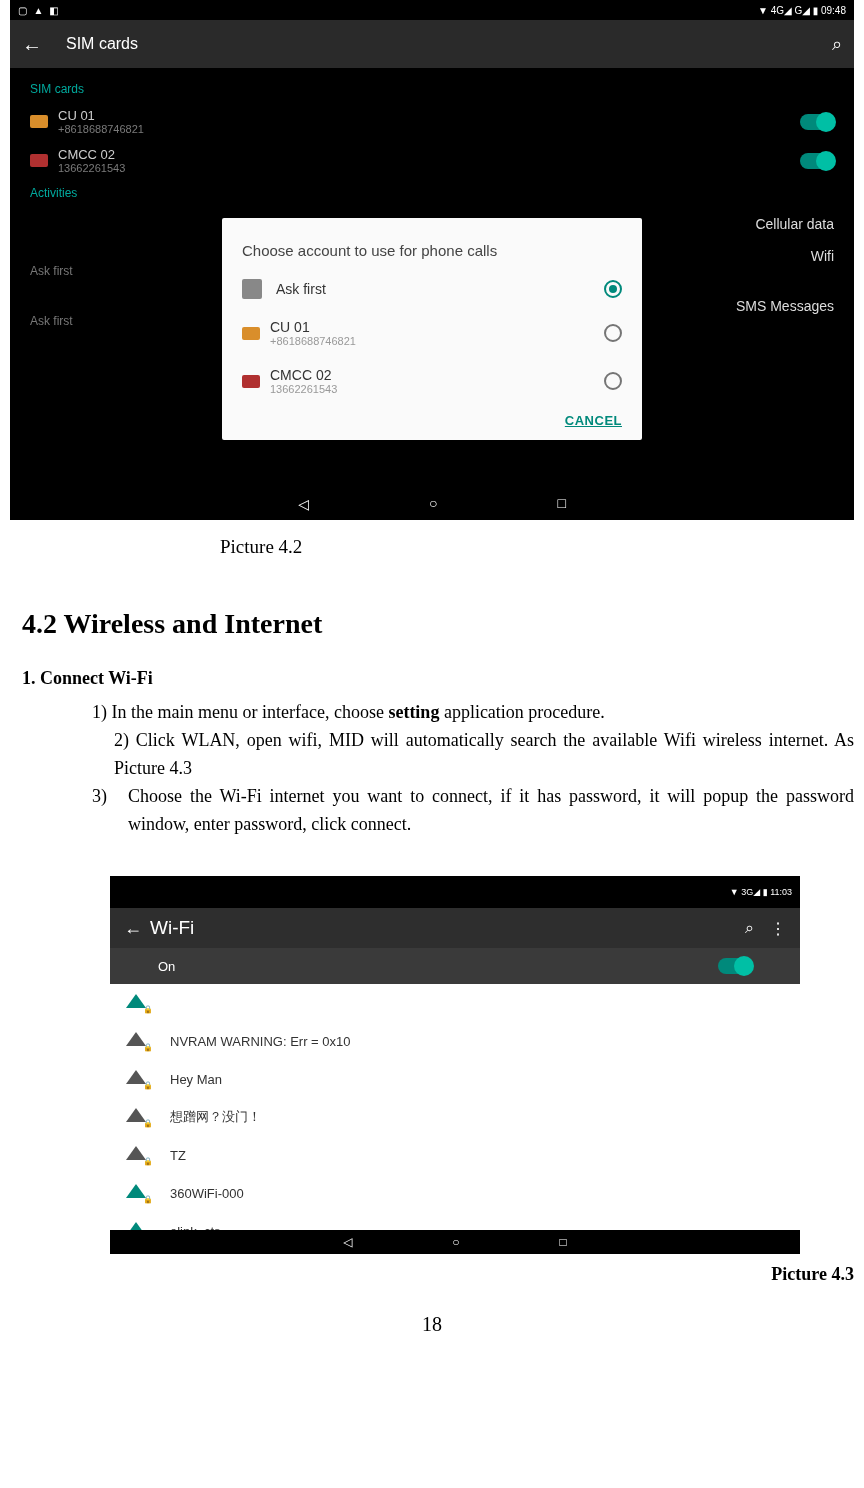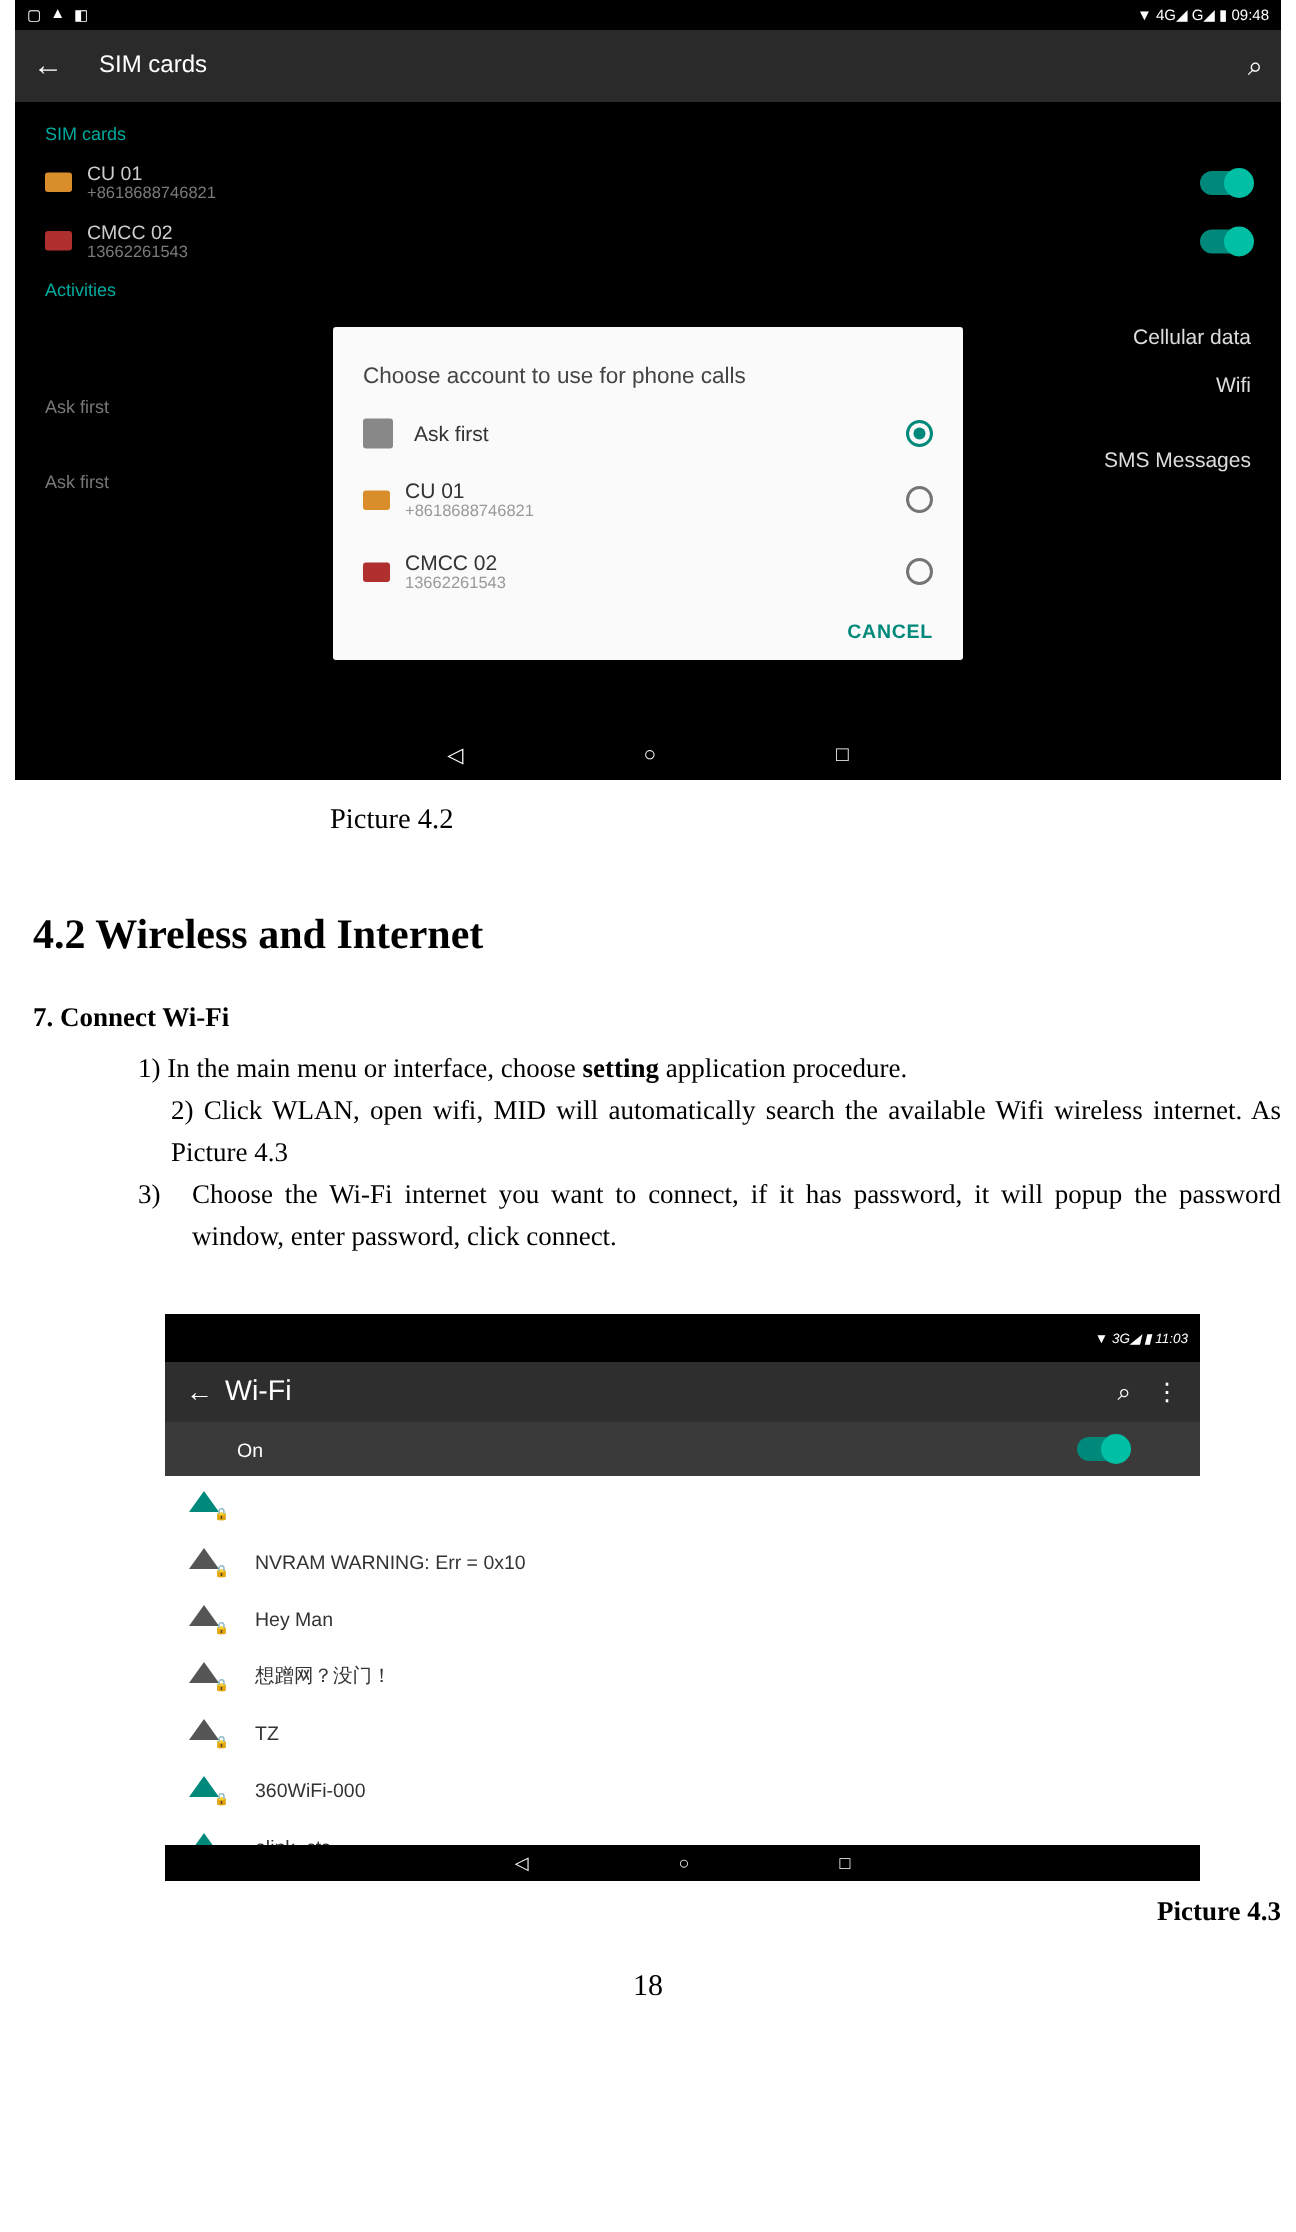--- a/index.html
+++ b/index.html
@@ -32,39 +32,39 @@
     .dialog-overlay { position: absolute; top: 150px; left: 50%; transform: translateX(-50%); width: 420px; background: #fafafa; border-radius: 2px; box-shadow: 0 6px 30px rgba(0,0,0,0.5); font-family: sans-serif; }
     .dialog-title { padding: 24px 20px 10px; font-size: 15px; color: #444; font-weight: 500; }
     .dialog-option { display: flex; align-items: center; padding: 10px 20px; }
     .dialog-icon-gray { width: 20px; height: 20px; background: #888; border-radius: 2px; margin-right: 14px; }
     .dialog-option-text { flex: 1; }
     .dialog-option-name { font-size: 14px; color: #333; }
     .dialog-option-sub { font-size: 11px; color: #999; }
     .radio { width: 18px; height: 18px; border-radius: 50%; border: 2px solid #757575; }
     .radio.selected { border-color: #00897b; position: relative; }
     .radio.selected::after { content: ''; position: absolute; top: 3px; left: 3px; width: 8px; height: 8px; border-radius: 50%; background: #00897b; }
-    .dialog-cancel { text-align: right; padding: 8px 20px 12px; color: #00897b; font-size: 13px; font-weight: 600; letter-spacing: 0.5px; }
+    .dialog-cancel { text-align: right; padding: 8px 20px 12px; color: #00897b; font-size: 13px; font-weight: 600; letter-spacing: 0.5px; text-decoration: underline; }
 
     .navbar { position: absolute; bottom: 0; left: 0; right: 0; height: 32px; background: #000; display: flex; justify-content: center; align-items: center; gap: 120px; color: #fff; font-size: 14px; }
 
     .caption { font-family: "Times New Roman", serif; font-weight: normal; font-size: 19px; padding-left: 210px; margin-bottom: 50px; }
 
     .section-heading { font-size: 28px; font-weight: bold; margin: 20px 0 28px 12px; }
     .subheading { font-size: 18px; font-weight: bold; margin: 0 0 10px 12px; }
     .bodytext { font-size: 18px; line-height: 1.55; }
     .indent1 { margin-left: 82px; }
     .indent2 { margin-left: 104px; text-align: justify; }
     .list-item3 { display: flex; margin-left: 78px; }
     .list-num { width: 40px; text-align: left; padding-left: 4px; }
     .list-text { flex: 1; text-align: justify; }
 
     
     .screenshot2-wrap { margin: 38px 0 8px 100px; width: 690px; }
     .screenshot2 { background: #000; height: 378px; position: relative; font-family: sans-serif; }
-    .ss2-status { height: 16px; background: #000; color: #fff; display: flex; justify-content: flex-end; align-items: center; padding: 16px 8px; font-size: 9px; gap: 4px; font-style: italic; }
+    .ss2-status { height: 16px; background: #000; color: #fff; display: flex; justify-content: flex-end; align-items: center; padding: 16px 8px; font-size: 9px; gap: 4px; }
     .ss2-topbar { height: 40px; background: #2e2e2e; color: #fff; display: flex; align-items: center; padding: 0 14px; }
     .ss2-back { font-size: 18px; width: 26px; }
     .ss2-title { flex: 1; font-size: 19px; }
     .ss2-search { font-size: 16px; margin-right: 16px; }
     .ss2-dots { font-size: 16px; }
     .ss2-onrow { height: 36px; background: #3a3a3a; color: #fff; display: flex; align-items: center; padding: 0 48px 0 48px; font-size: 13px; }
     .ss2-onrow-text { flex: 1; }
     .ss2-list { background: #fff; height: 262px; overflow: hidden; }
     .wifi-row { display: flex; align-items: center; padding: 10px 16px; }
     .wifi-icon { width: 24px; height: 18px; position: relative; margin-right: 20px; }
@@ -162,21 +162,21 @@
       <span>◁</span>
       <span>○</span>
       <span>□</span>
     </div>
   </div>
 
   <div class="caption">Picture 4.2</div>
 
   <h2 class="section-heading">4.2 Wireless and Internet</h2>
 
-  <div class="subheading">7. Connect Wi-Fi</div>
+  <div class="subheading">1. Connect Wi-Fi</div>
 
   <div class="bodytext indent1">
     <span>1) In the main menu or interface, choose </span><b>setting</b><span> application procedure.</span>
   </div>
   <div class="bodytext indent2">2) Click WLAN, open wifi, MID will automatically search the available Wifi wireless internet. As Picture 4.3</div>
   <div class="bodytext list-item3">
     <div class="list-num">3)</div>
     <div class="list-text">Choose the Wi-Fi internet you want to connect, if it has password, it will popup the password window, enter password, click connect.</div>
   </div>
 

